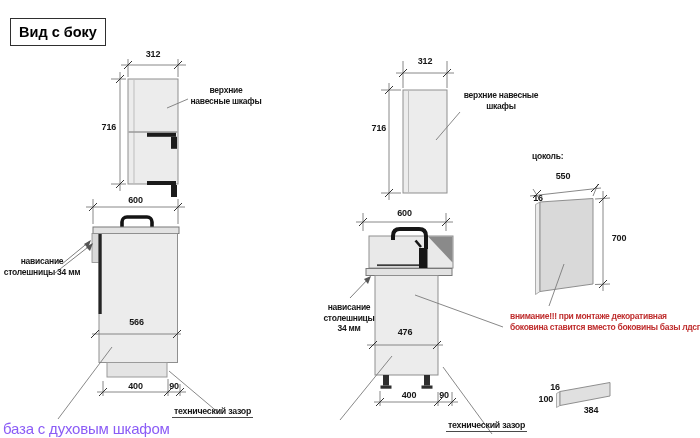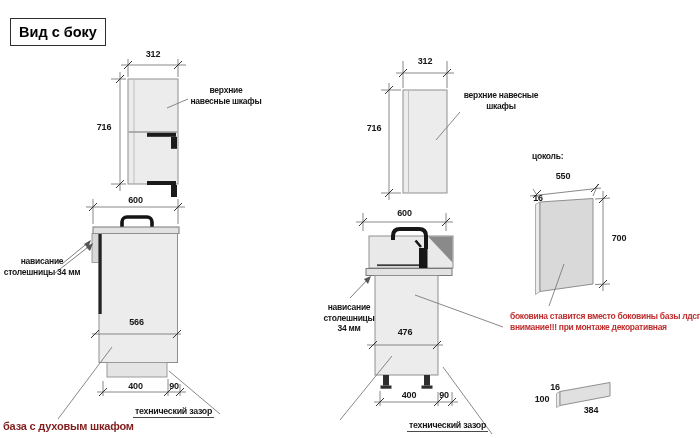--- a/index.html
+++ b/index.html
@@ -1,28 +1,28 @@
 <!DOCTYPE html>
 <html><head>
 <meta charset="utf-8">
 <style>
   html,body{margin:0;padding:0;background:#fff;}
   .stage{position:relative;width:700px;height:438px;background:#fff;
          font-family:"Liberation Sans",sans-serif;overflow:hidden;}
   .stage svg{position:absolute;left:0;top:0;}
   .dim{position:absolute;font-size:9px;font-weight:700;color:#161616;
        text-align:center;letter-spacing:-0.2px;line-height:10px;white-space:nowrap;}
-  .dim.r{text-align:center;}
+  .dim.r{text-align:right;}
   .sm{position:absolute;font-size:8.5px;font-weight:700;color:#161616;
       letter-spacing:-0.25px;line-height:10.5px;text-align:center;}
-  .cap{position:absolute;font-size:11px;font-weight:700;color:#7f1d1d;
+  .cap{position:absolute;font-size:15px;font-weight:400;color:#8b5cf6;
        letter-spacing:-0.2px;white-space:nowrap;}
   .gap-label{position:absolute;font-size:8.8px;font-weight:700;color:#161616;
        letter-spacing:-0.25px;border-bottom:1px solid #4a4a4a;padding:0 2px 1px 2px;
-       white-space:nowrap;}
+       white-space:nowrap;margin-left:39px;}
   .title-box{position:absolute;left:10px;top:18px;width:94px;height:26px;
        border:1.5px solid #2f2f2f;display:flex;align-items:center;justify-content:center;
        font-size:14.5px;font-weight:700;color:#000;background:#fff;}
   .note{position:absolute;}
   .note-line{font-size:8.5px;font-weight:700;color:#161616;line-height:10.7px;
        letter-spacing:-0.3px;white-space:nowrap;}
   .note-line.warn{color:#bf2e2e;}
 </style>
 </head>
 <body>
@@ -178,21 +178,21 @@
 <div class="dim" style="left:380px;top:390px;width:58px">400</div>
 <div class="dim" style="left:432px;top:390px;width:24px">90</div>
 <div class="gap-label" style="left:407px;top:420px">технический зазор</div>
 
 <div class="sm" style="left:532px;top:151px">цоколь:</div>
 <div class="dim" style="left:546px;top:171px;width:34px">550</div>
 <div class="dim" style="left:530px;top:193px;width:16px">16</div>
 <div class="dim" style="left:607px;top:233px;width:24px">700</div>
 
 <div class="note" style="left:510px;top:311px">
+  <div class="note-line warn">внимание!!! при монтаже декоративная</div>
   <div class="note-line warn">боковина ставится вместо боковины базы лдсп</div>
-  <div class="note-line warn">внимание!!! при монтаже декоративная</div>
 </div>
 
 <div class="dim" style="left:548px;top:382px;width:14px">16</div>
 <div class="dim r" style="left:531px;top:394px;width:22px">100</div>
 <div class="dim" style="left:577px;top:405px;width:28px">384</div>
 
 </div>
 
 </body></html>

